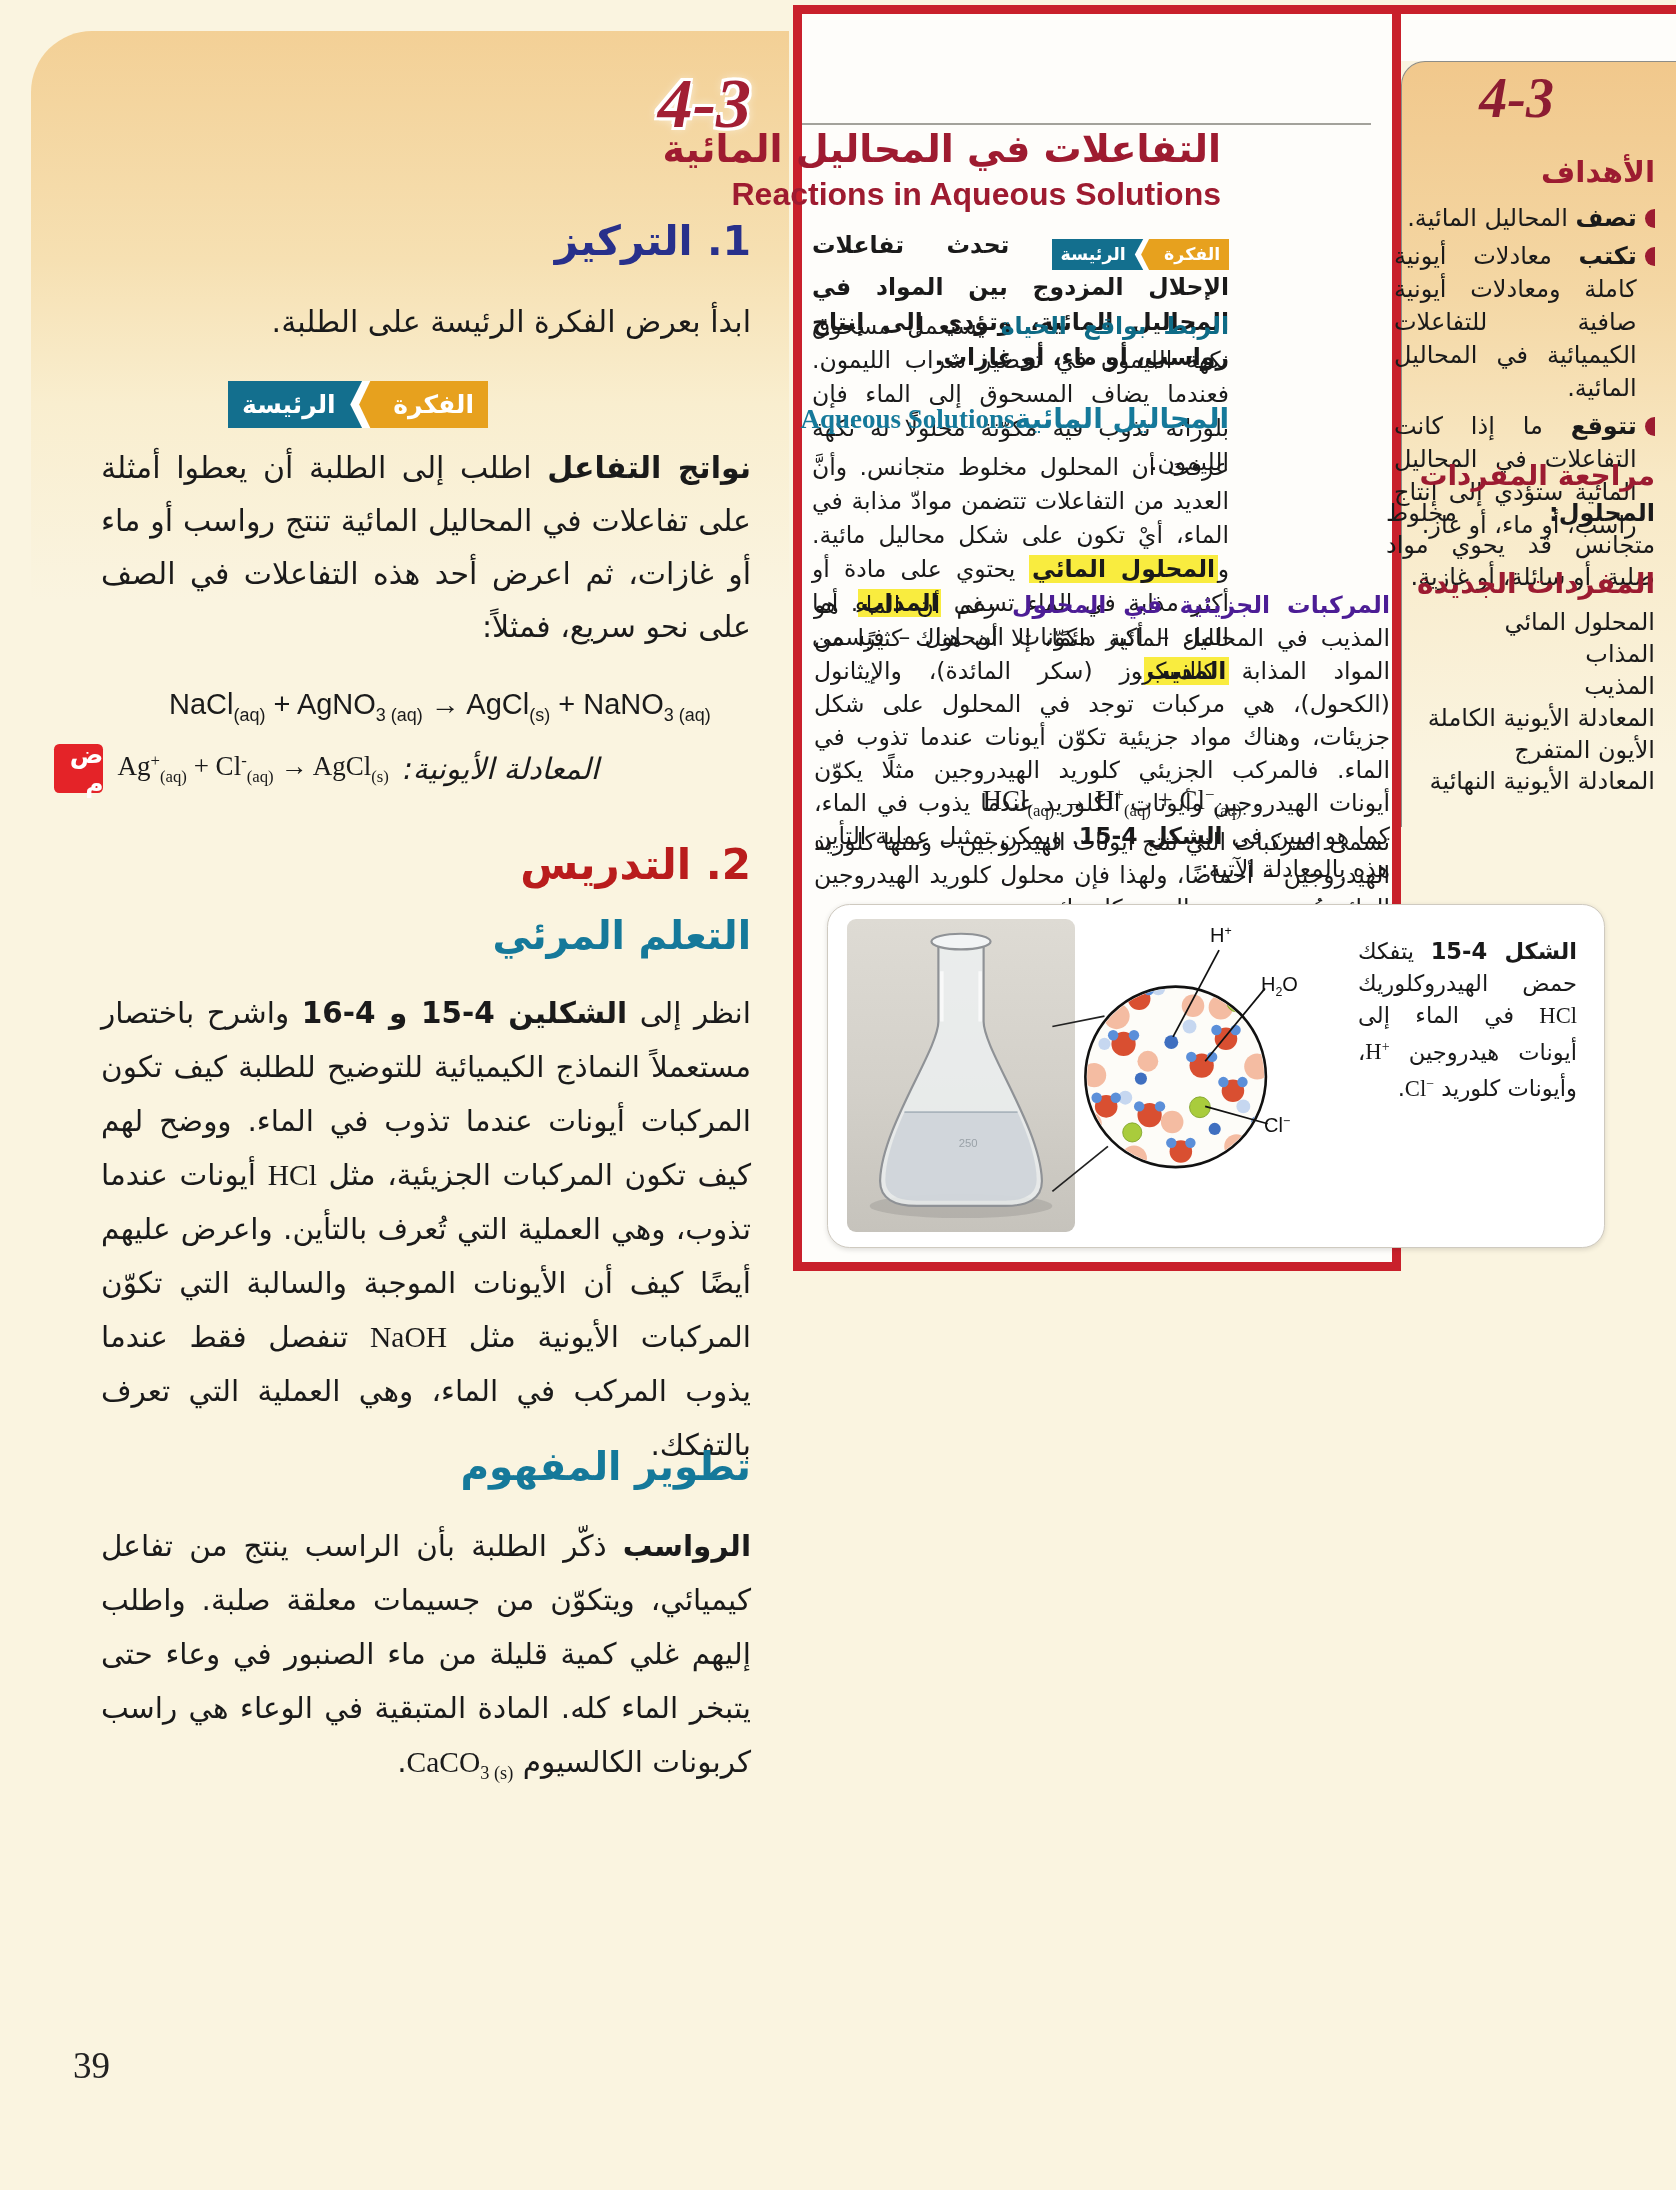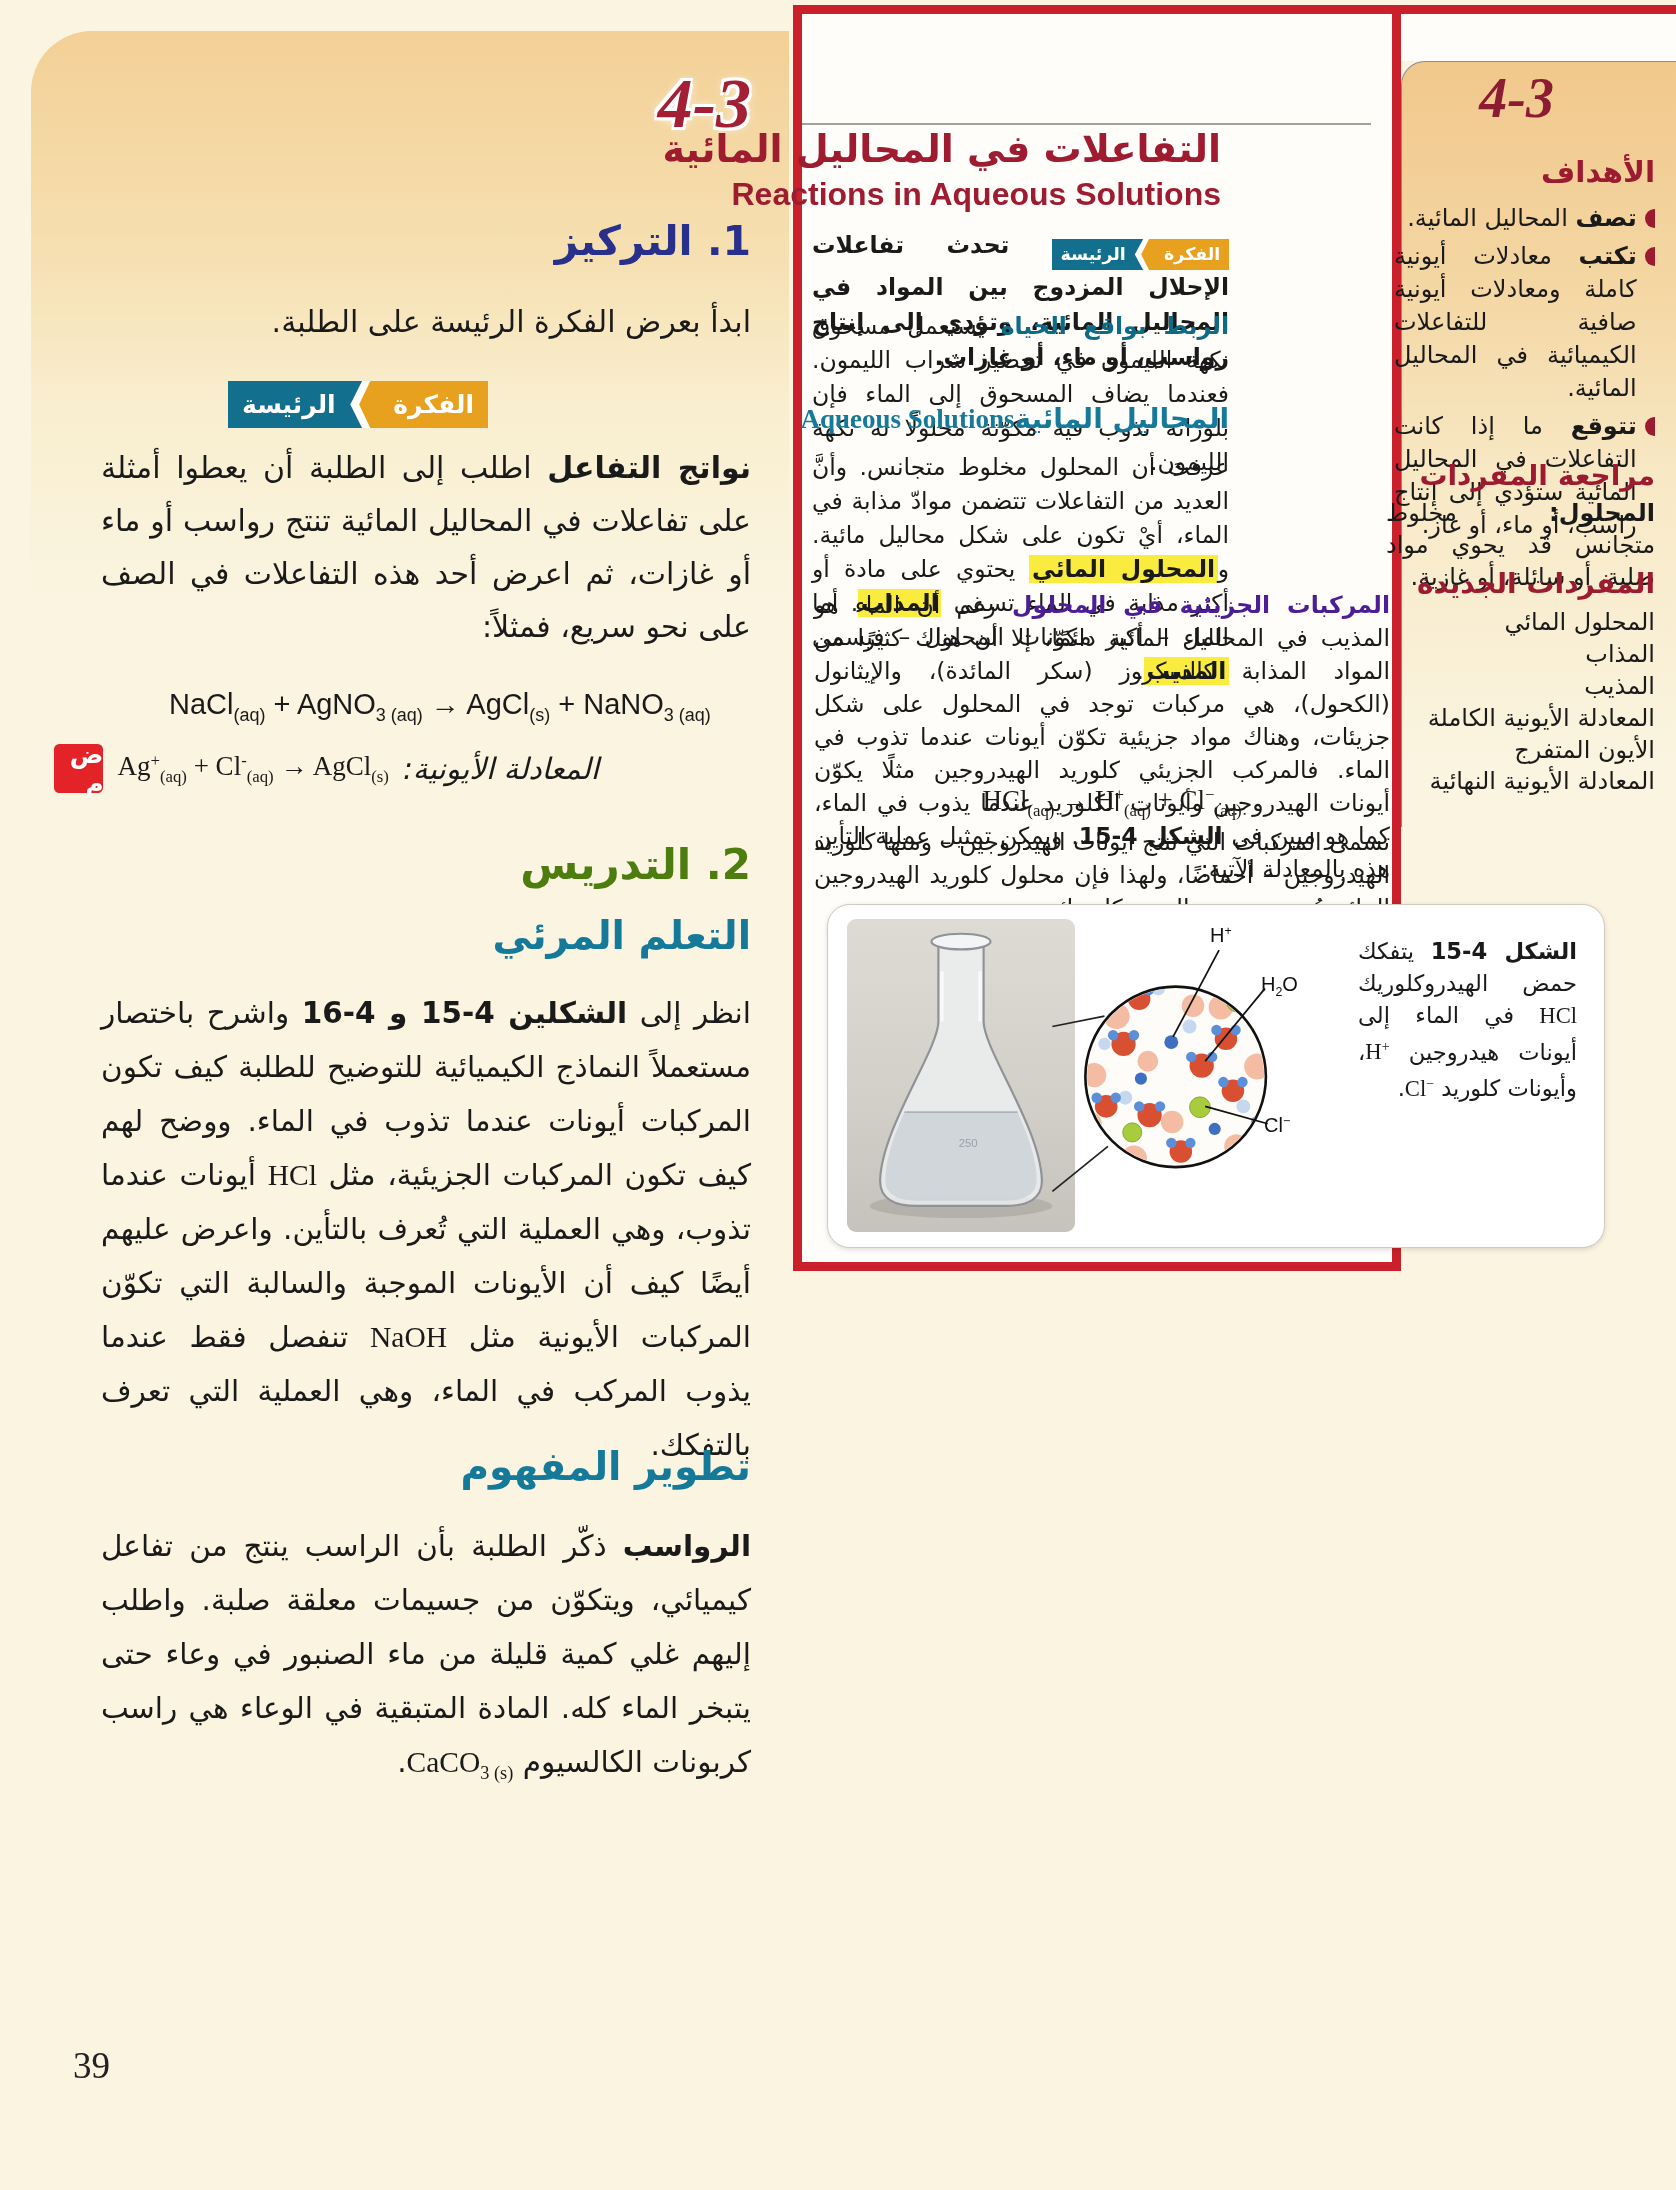--- a/index.html
+++ b/index.html
@@ -45,21 +45,21 @@
         clip-path:polygon(100% 0,70% 0,32% 50%,70% 100%,100% 100%);}
   .t-badge{right:1188px;top:381px;}
   .t-products{right:925px;top:441px;width:650px;font-size:30px;line-height:53px;z-index:4;}
   .t-eq1{left:169px;top:688px;width:565px;text-align:left;font-size:29px;z-index:4;
          font-family:Liberation Sans, sans-serif;}
   .t-ionic{right:1077px;top:744px;display:flex;align-items:center;gap:14px;z-index:4;}
   .t-ionic .ionic-label{font-size:29.5px;font-style:italic;}
   .t-ionic .eq{font-size:27px;font-family:"Liberation Serif",serif;}
   .dm-badge{width:49px;height:49px;background:#e42328;border-radius:5.2px;display:flex;
         align-items:center;justify-content:center;color:#fff;font-weight:bold;font-size:25px;}
-  .t-teaching{right:925px;top:840px;font-size:42px;font-weight:bold;color:#4d7c0f;z-index:4;}
+  .t-teaching{right:925px;top:840px;font-size:42px;font-weight:bold;color:#b91c1c;z-index:4;}
   .t-visual{right:925px;top:913px;font-size:39px;font-weight:bold;color:#15799a;z-index:4;}
   .t-vpara{right:925px;top:986px;width:650px;font-size:29.5px;line-height:54px;z-index:4;margin-left:32px;}
   .t-concept{right:925px;top:1444px;font-size:39px;font-weight:bold;color:#15799a;z-index:4;}
   .t-cpara{right:925px;top:1519px;width:650px;font-size:29.5px;line-height:54px;z-index:4;}
   .page-num{left:73px;top:2044px;font:37px "Liberation Serif",serif;color:#222;z-index:4;}
   
   .s-title{right:455px;top:127px;font-size:38px;font-weight:bold;color:#9e1b30;z-index:4;}
   .s-title-en{right:455px;top:176px;font:bold 32px "Liberation Sans",sans-serif;color:#9e1b30;z-index:4;}
   .s-mainidea{right:447px;top:228px;width:417px;font-size:23.5px;line-height:35px;font-weight:bold;z-index:4;}
   .s-mainidea .idea-badge{height:31px;vertical-align:-7px;}

